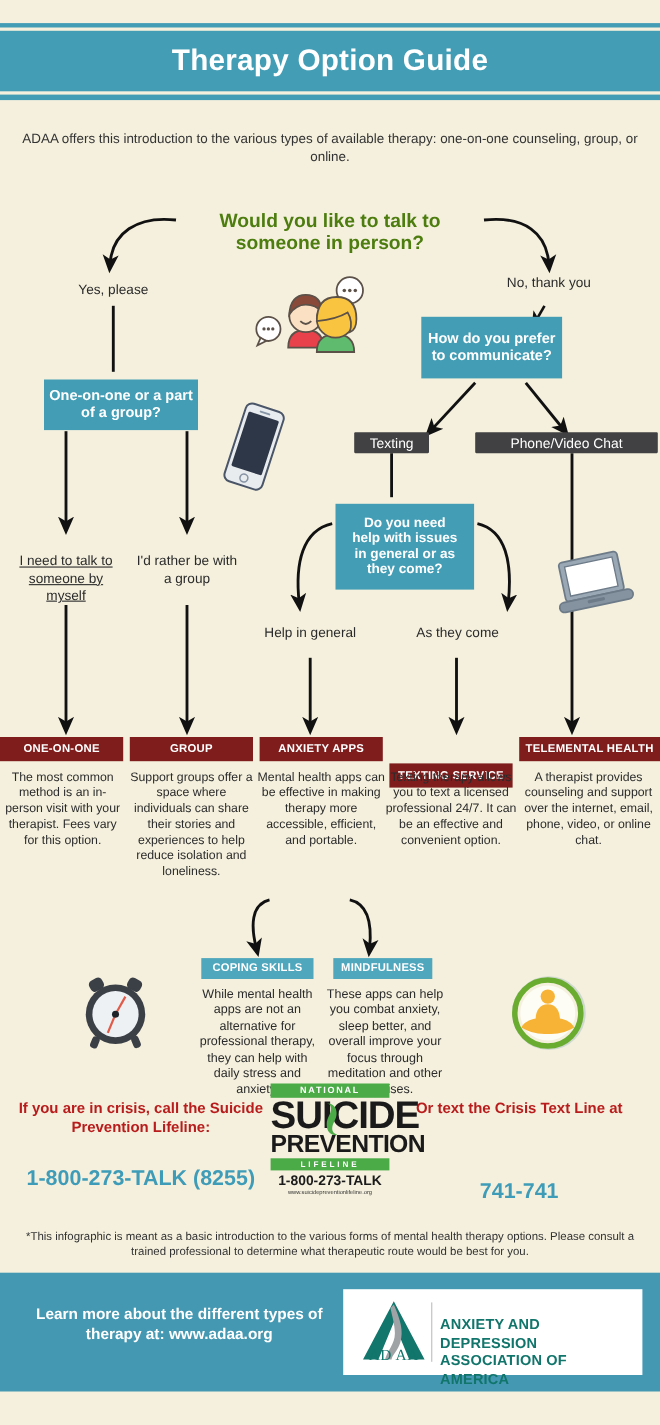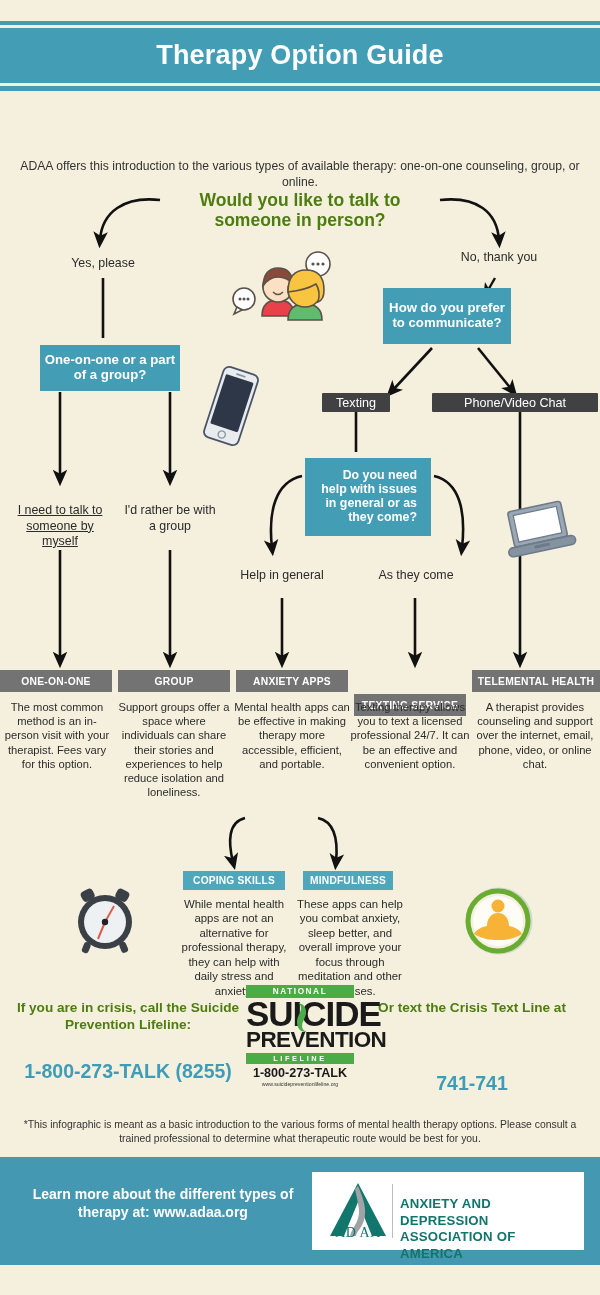--- a/index.html
+++ b/index.html
@@ -17,21 +17,21 @@
   .hdr-rule-top{top:21px;height:4px;}
   .hdr-main{top:28px;height:55px;}
   .hdr-rule-bot{top:86px;height:5px;}
   .hdr-title{
     position:absolute;left:0;top:28px;width:600px;height:55px;
     display:flex;align-items:center;justify-content:center;
     color:#ffffff;font-size:27px;font-weight:bold;letter-spacing:.2px;
   }
   .intro{
     position:absolute;left:14px;top:118px;width:572px;
-    text-align:center;font-size:12.2px;line-height:1.35;color:#333;margin-top:40px;
+    text-align:center;font-size:12.2px;line-height:1.35;color:#333;
   }
 
   
   .q-main{
     position:absolute;left:160px;top:190px;width:280px;
     text-align:center;font-size:17.5px;font-weight:bold;line-height:1.15;color:#4d7c0f;
   }
   .plain-lbl{position:absolute;text-align:center;font-size:12.4px;line-height:1.25;color:#2b2b2b;}
   .tealbox{
     position:absolute;background:#439db5;color:#fff;
@@ -41,36 +41,36 @@
   .darkbox{
     position:absolute;background:#414042;color:#fff;
     font-size:12.6px;display:flex;align-items:center;justify-content:center;
     text-align:center;border-radius:1px;
   }
 
   svg.lines{position:absolute;left:0;top:0;width:600px;height:1295px;pointer-events:none;}
 
   
   .cat-hdr{
-    position:absolute;background:#737373;color:#fff;height:22px;
+    position:absolute;background:#7f1d1d;color:#fff;height:22px;
     display:flex;align-items:center;justify-content:center;
     font-size:10.3px;font-weight:bold;letter-spacing:.25px;
   }
   .cat-body{position:absolute;text-align:center;font-size:11.2px;line-height:1.27;color:#2b2b2b;}
 
   
   .sub-hdr{
     position:absolute;background:#4ea7bd;color:#fff;height:19px;
     display:flex;align-items:center;justify-content:center;
     font-size:10.2px;font-weight:bold;letter-spacing:.2px;text-align:right;
   }
   .sub-body{position:absolute;text-align:center;font-size:11.4px;line-height:1.27;color:#2b2b2b;}
 
   
-  .crisis-head{position:absolute;font-size:13.6px;font-weight:bold;line-height:1.22;text-align:center;color:#4d7c0f;}
+  .crisis-head{position:absolute;font-size:13.6px;font-weight:bold;line-height:1.22;text-align:center;color:#b91c1c;}
   .crisis-num{position:absolute;font-size:19.5px;font-weight:bold;line-height:1.2;text-align:center;color:#3f9cb8;}
 
   .spl-logo{position:absolute;left:246px;top:985px;width:108px;}
   .spl-bar{background:#4bab47;color:#fff;text-align:center;font-weight:bold;}
   .spl-top{height:13px;font-size:8.2px;letter-spacing:1.6px;display:flex;align-items:center;justify-content:center;}
   .spl-word{color:#1a1a1a;font-weight:bold;text-align:center;line-height:.92;}
   .spl-suicide{font-size:35px;letter-spacing:-1px;position:relative;}
   .spl-prevention{font-size:22.5px;letter-spacing:-.6px;}
   .spl-life{height:11px;font-size:7.4px;letter-spacing:2.6px;display:flex;align-items:center;justify-content:center;margin-top:2px;}
   .spl-phone{font-size:12.6px;font-weight:bold;color:#1a1a1a;text-align:center;margin-top:2px;}
@@ -154,21 +154,21 @@
   <div class="plain-lbl" style="left:45px;top:256px;width:116px;">Yes, please</div>
   <div class="plain-lbl" style="left:432px;top:250px;width:134px;">No, thank you</div>
 
   <div class="tealbox" style="left:383px;top:288px;width:128px;height:56px;font-size:13.2px;padding:0 4px;box-sizing:border-box;">How do you prefer to communicate?</div>
 
   <div class="tealbox" style="left:40px;top:345px;width:140px;height:46px;font-size:13.2px;padding:0 4px;box-sizing:border-box;">One-on-one or a part of a group?</div>
 
   <div class="darkbox" style="left:322px;top:393px;width:68px;height:19px;">Texting</div>
   <div class="darkbox" style="left:432px;top:393px;width:166px;height:19px;">Phone/Video Chat</div>
 
-  <div class="tealbox" style="left:305px;top:458px;width:126px;height:78px;font-size:12.4px;padding:0 14px;box-sizing:border-box;text-align:right;">Do you need help with issues in general or as they come?</div>
+  <div class="tealbox" style="left:305px;top:458px;width:126px;height:78px;font-size:12.4px;padding:0 14px;box-sizing:border-box;">Do you need help with issues in general or as they come?</div>
 
   <div class="plain-lbl" style="left:8px;top:503px;width:104px;text-decoration:underline;">I need to talk to someone by myself</div>
   <div class="plain-lbl" style="left:122px;top:503px;width:96px;">I'd rather be with a group</div>
   <div class="plain-lbl" style="left:234px;top:568px;width:96px;">Help in general</div>
   <div class="plain-lbl" style="left:370px;top:568px;width:92px;">As they come</div>
 
   <svg class="abs" style="left:226px;top:246px;width:112px;height:86px;" viewBox="0 0 112 86">
     <circle cx="18" cy="53" r="11" fill="#fff" stroke="#5c5148" stroke-width="1.6"></circle>
     <path d="M11,61 L8,68 L16,64 Z" fill="#fff" stroke="#5c5148" stroke-width="1.6"></path>
     <circle cx="14" cy="53" r="1.5" fill="#5c5148"></circle>

